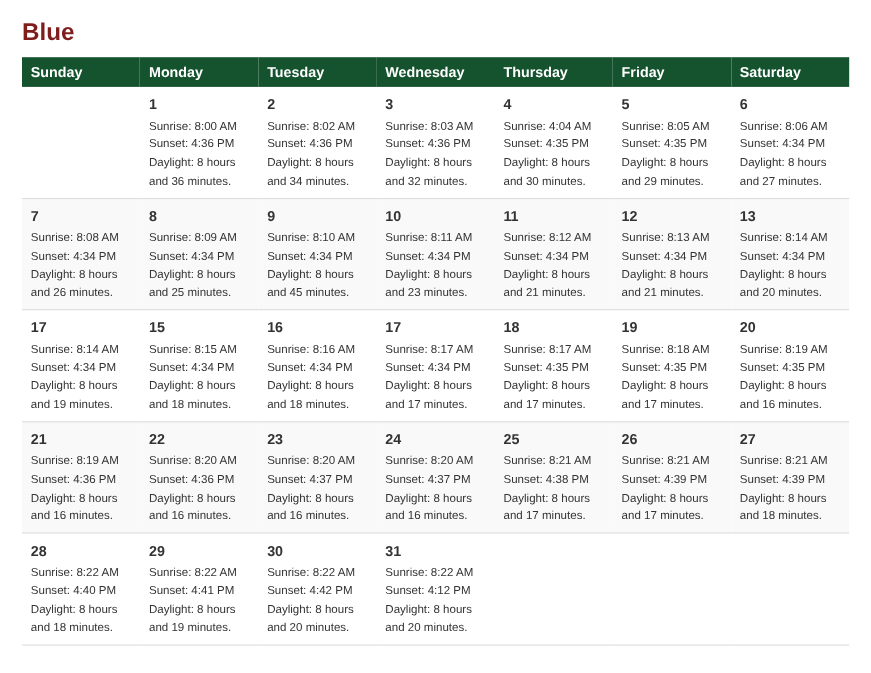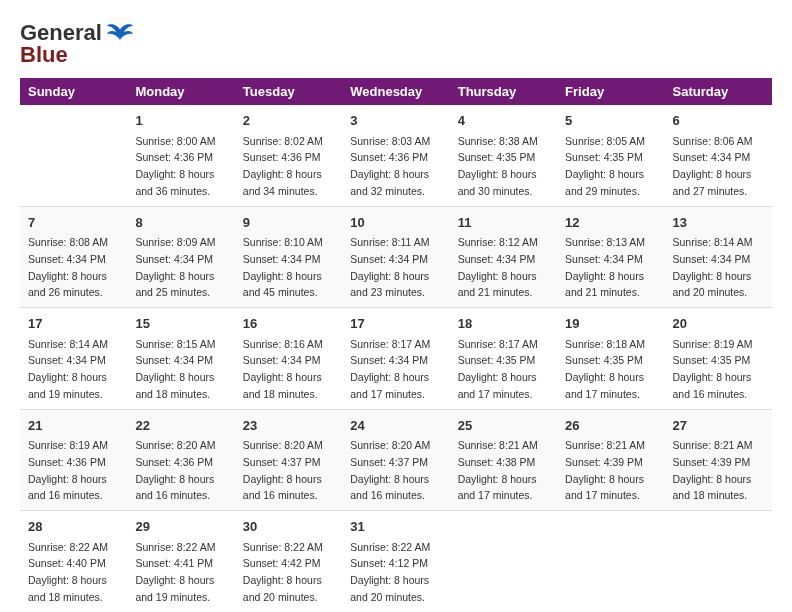--- a/index.html
+++ b/index.html
@@ -37,21 +37,21 @@
     .subtitle {
       font-size: 16px;
       color: #555;
     }
     table {
       width: 100%;
       border-collapse: collapse;
       font-size: 11px;
     }
     thead tr th {
-      background-color: #701a75;
+      background-color: #14532d;
       color: #fff;
       text-align: left;
       padding: 6px 8px;
       font-size: 13px;
       font-weight: bold;
     }
     tbody tr {
       border-bottom: 1px solid #ddd;
     }
     tbody tr:nth-child(even) {
@@ -74,26 +74,20 @@
     .day-info {
       font-size: 10.5px;
       color: #333;
     }
   </style>
 </head>
 <body>
 
 <div class="header">
   <div class="logo">
-    <div class="logo-row">
-      <span style="font-size:22px;font-weight:bold;color:#333;">General</span>
-      <svg width="28" height="22" viewBox="0 0 28 22">
-        <path d="M14 8 C16 2, 26 1, 27 4 C24 4, 20 6, 18 10 C22 8, 26 9, 27 12 C22 11, 16 14, 14 18 C12 14, 6 11, 1 12 C2 9, 6 8, 10 10 C8 6, 4 4, 1 4 C2 1, 12 2, 14 8Z" fill="#1565c0"></path>
-      </svg>
-    </div>
     <span style="font-size:22px;font-weight:bold;color:#7f1d1d;margin-top:-4px;">Blue</span>
   </div>
 </div>
 
 <table>
   <thead>
     <tr>
       <th>Sunday</th>
       <th>Monday</th>
       <th>Tuesday</th>
@@ -112,21 +106,21 @@
         <span class="day-info">Daylight: 8 hours and 36 minutes.</span></td>
         <td><span class="day-num">2</span>
         <span class="day-info">Sunrise: 8:02 AM</span><br>
         <span class="day-info">Sunset: 4:36 PM</span><br>
         <span class="day-info">Daylight: 8 hours and 34 minutes.</span></td>
         <td><span class="day-num">3</span>
         <span class="day-info">Sunrise: 8:03 AM</span><br>
         <span class="day-info">Sunset: 4:36 PM</span><br>
         <span class="day-info">Daylight: 8 hours and 32 minutes.</span></td>
         <td><span class="day-num">4</span>
-        <span class="day-info">Sunrise: 8:38 AM</span><br>
+        <span class="day-info">Sunrise: 4:04 AM</span><br>
         <span class="day-info">Sunset: 4:35 PM</span><br>
         <span class="day-info">Daylight: 8 hours and 30 minutes.</span></td>
         <td><span class="day-num">5</span>
         <span class="day-info">Sunrise: 8:05 AM</span><br>
         <span class="day-info">Sunset: 4:35 PM</span><br>
         <span class="day-info">Daylight: 8 hours and 29 minutes.</span></td>
         <td><span class="day-num">6</span>
         <span class="day-info">Sunrise: 8:06 AM</span><br>
         <span class="day-info">Sunset: 4:34 PM</span><br>
         <span class="day-info">Daylight: 8 hours and 27 minutes.</span></td>

